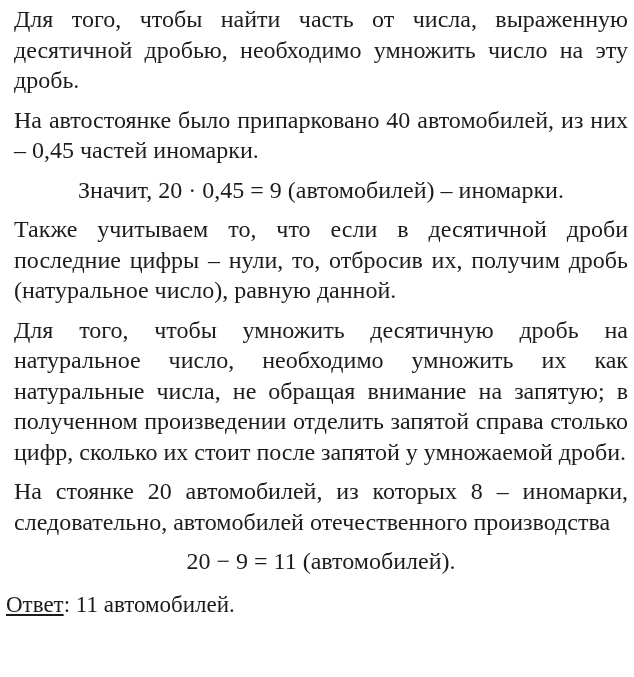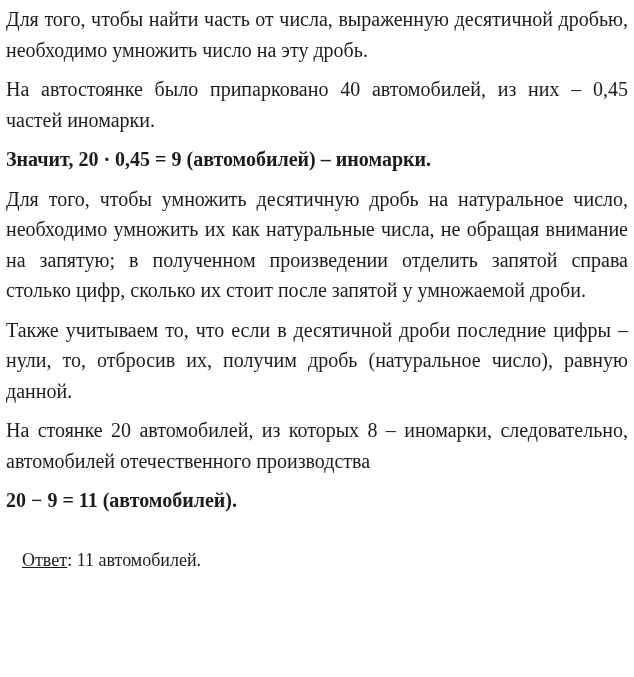--- a/index.html
+++ b/index.html
@@ -18,39 +18,38 @@
 
   .page {
     position: relative;
     width: 634px;
     height: 677px;
     box-sizing: border-box;
     padding: 4px 6px 0 6px;
   }
 
   .para {
-    font-size: 20px;
+    font-size: 24px;
     line-height: 30.5px;
     text-align: justify;
     text-justify: inter-word;
-    margin: 0 0 9px 0;
+    margin: 0 0 9px 8px;
     position: relative;
     z-index: 2;
     color: #1c1c1c;
   }
 
   .para.last-line-left {
-    text-align: left;
-    font-weight: bold;
+    text-align: center;
   }
 
   .answer {
-    font-size: 18px;
+    font-size: 23px;
     line-height: 30px;
-    margin: 16px;
+    margin: 0;
     position: relative;
     z-index: 2;
   }
   .answer .ul {
     text-decoration: underline;
   }
 
   
   .watermark {
     position: absolute;
@@ -99,23 +98,23 @@
 
 <div class="page">
 
 
   <p class="para">Для того, чтобы найти часть от числа, выраженную десятичной дробью, необходимо умножить число на эту дробь.</p>
 
   <p class="para">На автостоянке было припарковано 40 автомобилей, из них – 0,45 частей иномарки.</p>
 
   <p class="para last-line-left">Значит,  20 · 0,45 = 9 (автомобилей) – иномарки.</p>
 
+  <p class="para">Также учитываем то, что если в десятичной дроби последние цифры – нули, то, отбросив их, получим дробь (натуральное число), равную данной.</p>
+
   <p class="para">Для того, чтобы умножить десятичную дробь на натуральное число, необходимо умножить их как натуральные числа, не обращая внимание на запятую; в полученном произведении отделить запятой справа столько цифр, сколько их стоит после запятой у умножаемой дроби.</p>
-
-  <p class="para">Также учитываем то, что если в десятичной дроби последние цифры – нули, то, отбросив их, получим дробь (натуральное число), равную данной.</p>
 
   <p class="para">На стоянке 20 автомобилей, из которых 8 – иномарки, следовательно, автомобилей отечественного производства</p>
 
   <p class="para last-line-left">20 − 9 = 11 (автомобилей).</p>
 
   <div class="spacer-4"></div>
 
   <p class="answer"><span class="ul">Ответ</span><span>: 11 автомобилей.</span></p>
 
 </div>

